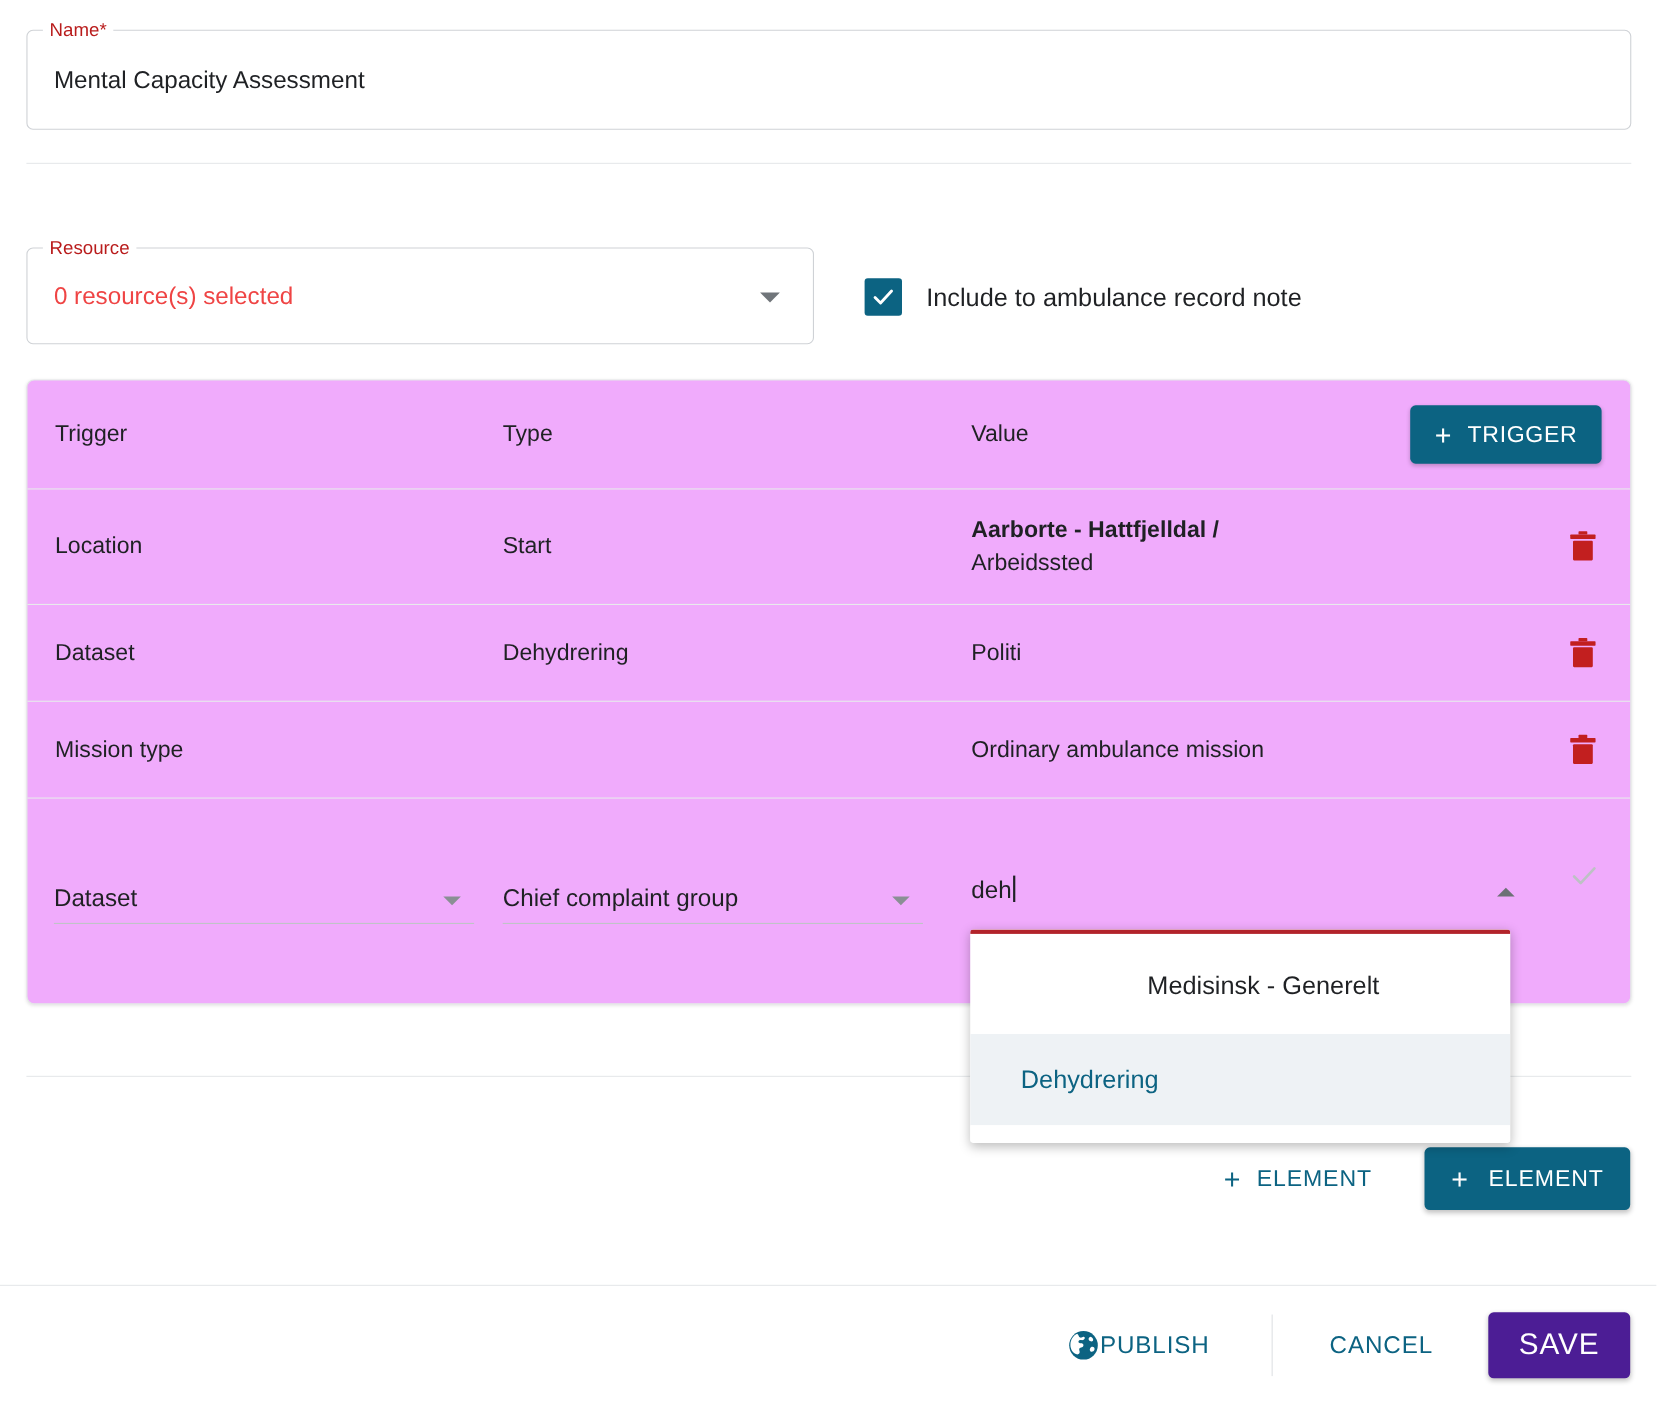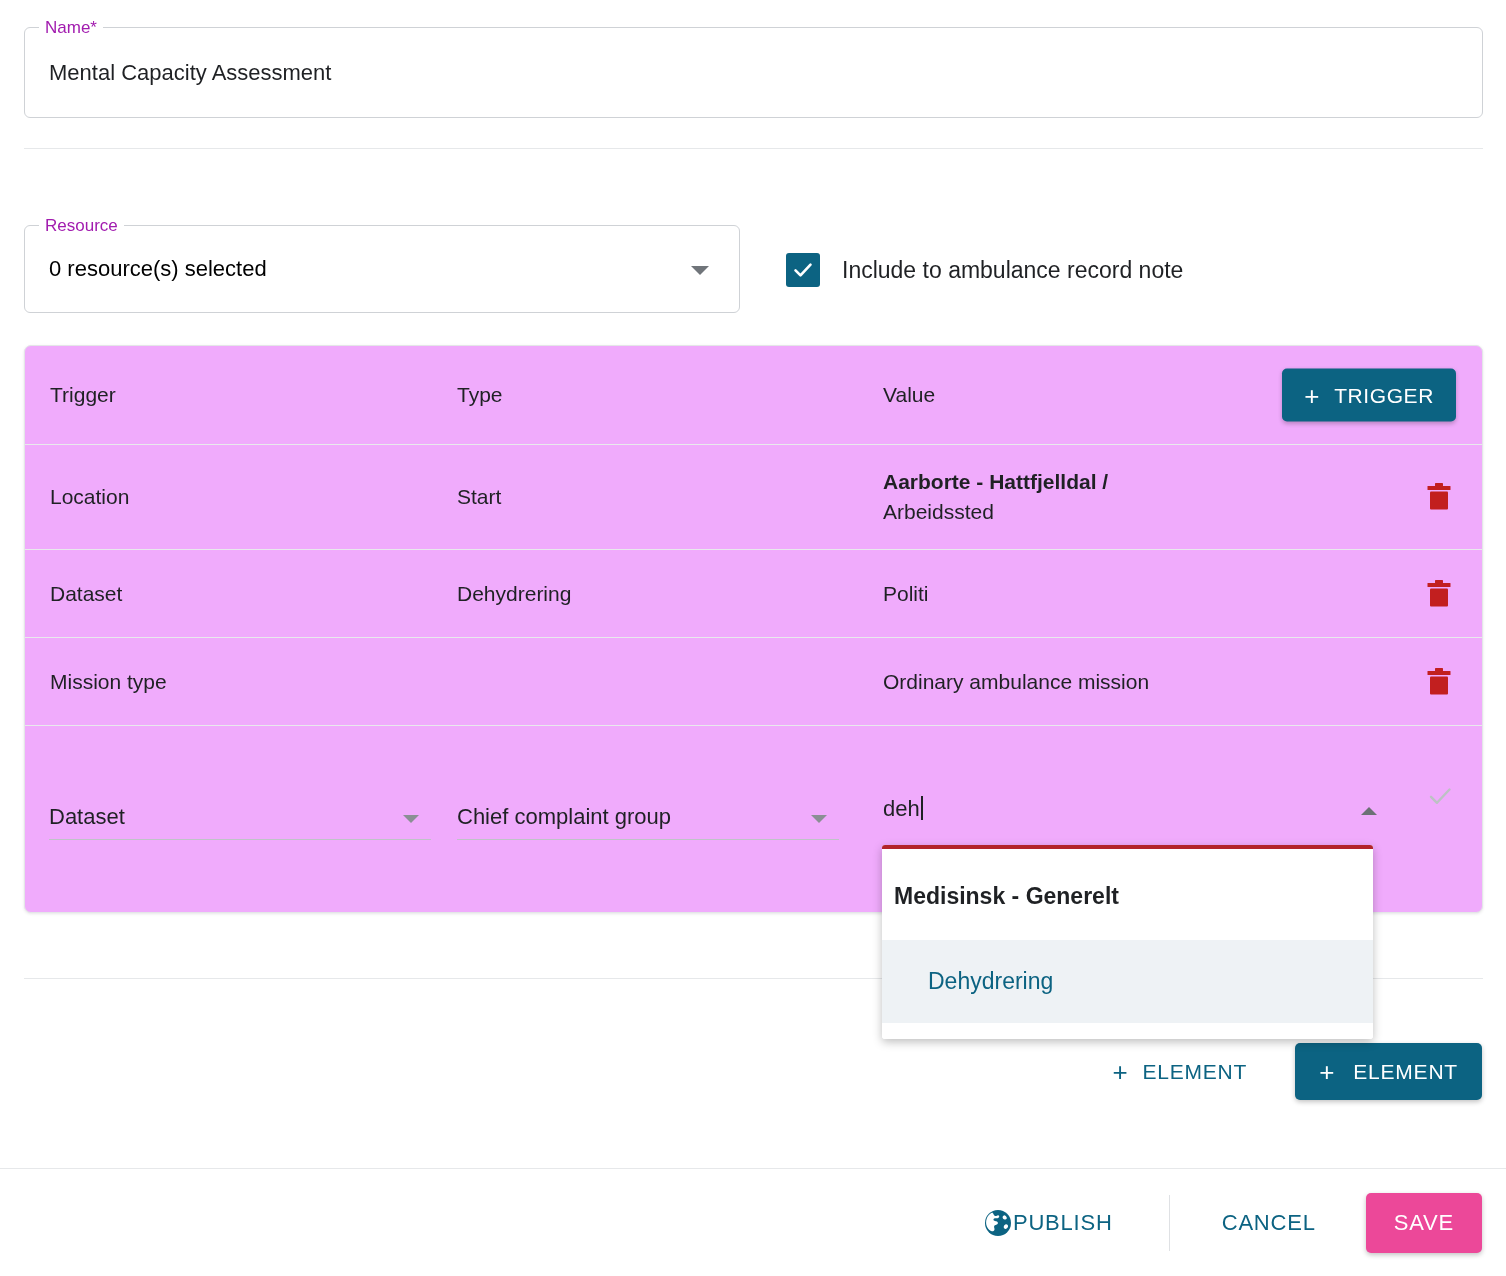--- a/index.html
+++ b/index.html
@@ -19,33 +19,33 @@
     border: 1px solid #cfd2d6;
     border-radius: 6px;
     background: #fff;
   }
   .outlined .legend {
     position: absolute;
     top: -10px; left: 14px;
     background: #fff;
     padding: 0 6px;
     font-size: 17px;
-    color: #a21caf;
+    color: #b91c1c;
     line-height: 20px;
     white-space: nowrap;
   }
   .outlined .field-value {
     position: absolute;
     left: 24px; top: 50%;
     transform: translateY(-50%);
     font-size: 22px;
     color: #1f2124;
     white-space: nowrap;
   }
-  .outlined .field-value.placeholder { color: #000000; }
+  .outlined .field-value.placeholder { color: #ef4444; }
 
   #name-field { left: 24px; top: 27px; width: 1459px; height: 91px; }
   #name-field .field-value { top: 50%; }
 
   #resource-field { left: 24px; top: 225px; width: 716px; height: 88px; }
 
   .sel-caret {
     position: absolute;
     right: 30px; top: 50%;
     margin-top: -3px;
@@ -193,23 +193,24 @@
     left: 882px; top: 845px;
     width: 491px;
     background: #fff;
     border-radius: 3px;
     box-shadow: 0 3px 10px rgba(0,0,0,0.26);
     z-index: 40;
     overflow: hidden;
   }
   #ac-redbar { height: 4px; background: #b2232a; }
   #ac-group-header {
-    padding: 34px 0 30px 12px;
-    font-size: 23px; font-weight: bold;
+    padding: 34px 0 30px 42px;
+    font-size: 23px; font-weight: normal;
     color: #1f2124;
+    text-align: center;
   }
   .ac-option {
     padding: 28px 0 28px 46px;
     font-size: 23px;
     color: #0c6382;
     cursor: pointer;
   }
   .ac-option.active { background: #eef2f5; }
   #ac-panel-tail { height: 16px; background: #fff; }
 
@@ -260,24 +261,24 @@
   }
   #btn-cancel {
     background: none; border: none;
     color: #0c6382; font-family: inherit;
     font-size: 22px; letter-spacing: 0.8px;
     padding: 12px 22px; cursor: pointer;
     margin-right: 28px;
   }
   #btn-save {
     height: 60px; padding: 0 28px;
-    background: #ec4899; color: #fff;
+    background: #4c1d95; color: #fff;
     border: none; border-radius: 5px;
     font-family: inherit;
-    font-size: 22px; letter-spacing: 0.8px;
+    font-size: 27px; letter-spacing: 0.8px;
     cursor: pointer;
     box-shadow: 0 2px 5px rgba(0,0,0,0.24);
   }
 </style>
 </head>
 <body>
 
 <div class="page">
 
   <div class="outlined" id="name-field">

